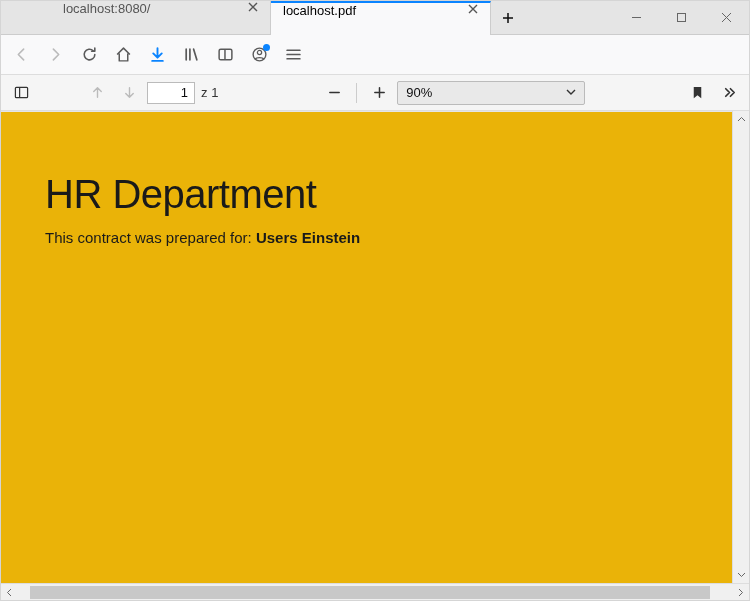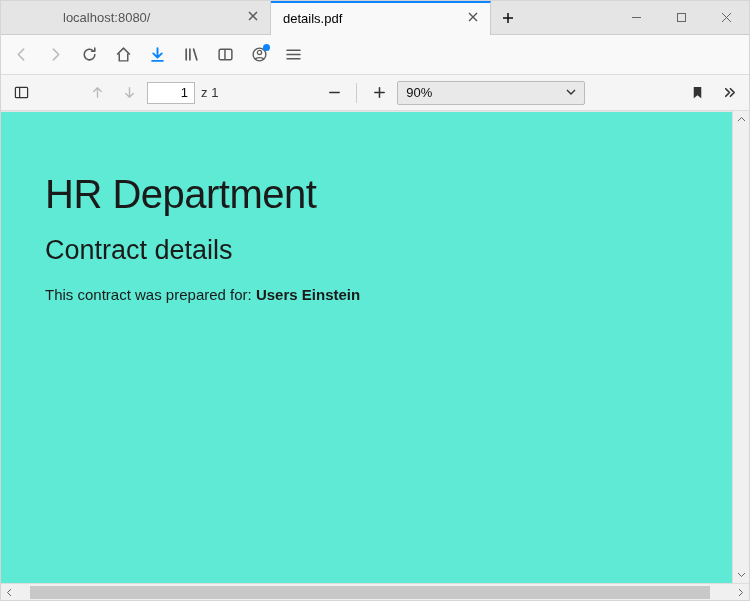--- a/index.html
+++ b/index.html
@@ -21,21 +21,20 @@
     display: flex;
     align-items: stretch;
     height: 34px;
     background: #e5e5e5;
     border-bottom: 1px solid #ccc;
     flex-shrink: 0;
   }
   .tabspacer-left { width: 50px; }
   .tab {
     display: flex;
-    align-items: center;
     width: 220px;
     max-width: 220px;
     padding: 0 8px 0 12px;
     border-right: 1px solid #ccc;
     position: relative;
     color: #555;
     cursor: default;
   }
   .tab.active {
     background: #f9f9fa;
@@ -123,21 +122,21 @@
 
   
   .content-area{
     flex:1;
     display:flex;
     overflow:hidden;
     background:#ececec;
     position:relative;
   }
   .doc-viewport{
-    flex:1; position:relative; background:#5eead4; overflow:hidden; margin:0;
+    flex:1; position:relative; background:#eab308; overflow:hidden; margin:0;
     border-top:1px solid #e5e5e5;
   }
   .doc{
     position:absolute; left:0; top:0; right:0;
     padding: 60px 40px 40px 44px;
     font-family: "Segoe UI", Arial, sans-serif;
     color:#1a1a1a;
   }
   .doc h1{font-size:40px;font-weight:400;margin:0 0 8px 0;letter-spacing:-0.5px;}
   .doc h2{font-size:27px;font-weight:400;margin:18px 0 20px 0;}
@@ -168,21 +167,21 @@
   <div class="tab">
     <span class="label">localhost:8080/</span>
     <span class="close">
       <svg viewBox="0 0 12 12">
           <path d="M2 2 L10 10 M10 2 L2 10" stroke="currentColor" stroke-width="1.4" fill="none"></path>
         </svg>
     </span>
   </div>
 
   <div class="tab active">
-    <span class="label">details.pdf</span>
+    <span class="label">localhost.pdf</span>
     <span class="close">
       <svg viewBox="0 0 12 12">
           <path d="M2 2 L10 10 M10 2 L2 10" stroke="currentColor" stroke-width="1.4" fill="none"></path>
         </svg>
     </span>
   </div>
 
   <div class="newtab">
     <svg viewBox="0 0 14 14">
         <path d="M7 2 V12 M2 7 H12" stroke="currentColor" stroke-width="1.5" fill="none"></path>
@@ -323,21 +322,20 @@
     <svg viewBox="0 0 16 16">
         <path d="M4 4 L8 8 L4 12 M9 4 L13 8 L9 12" stroke="currentColor" stroke-width="1.8" fill="none" stroke-linecap="round" stroke-linejoin="round"></path>
       </svg>
   </div>
 </div>
 
 <div class="content-area">
   <div class="doc-viewport">
     <div class="doc">
       <h1>HR Department</h1>
-      <h2>Contract details</h2>
       <p>
         <span>This contract was prepared for: </span><b>Users Einstein</b>
       </p>
     </div>
   </div>
   <div class="vscroll">
     <div class="arrow">
       <svg width="9" height="9" viewBox="0 0 9 9">
           <path d="M1 6 L4.5 2.5 L8 6" stroke="#666" stroke-width="1" fill="none"></path>
         </svg>

